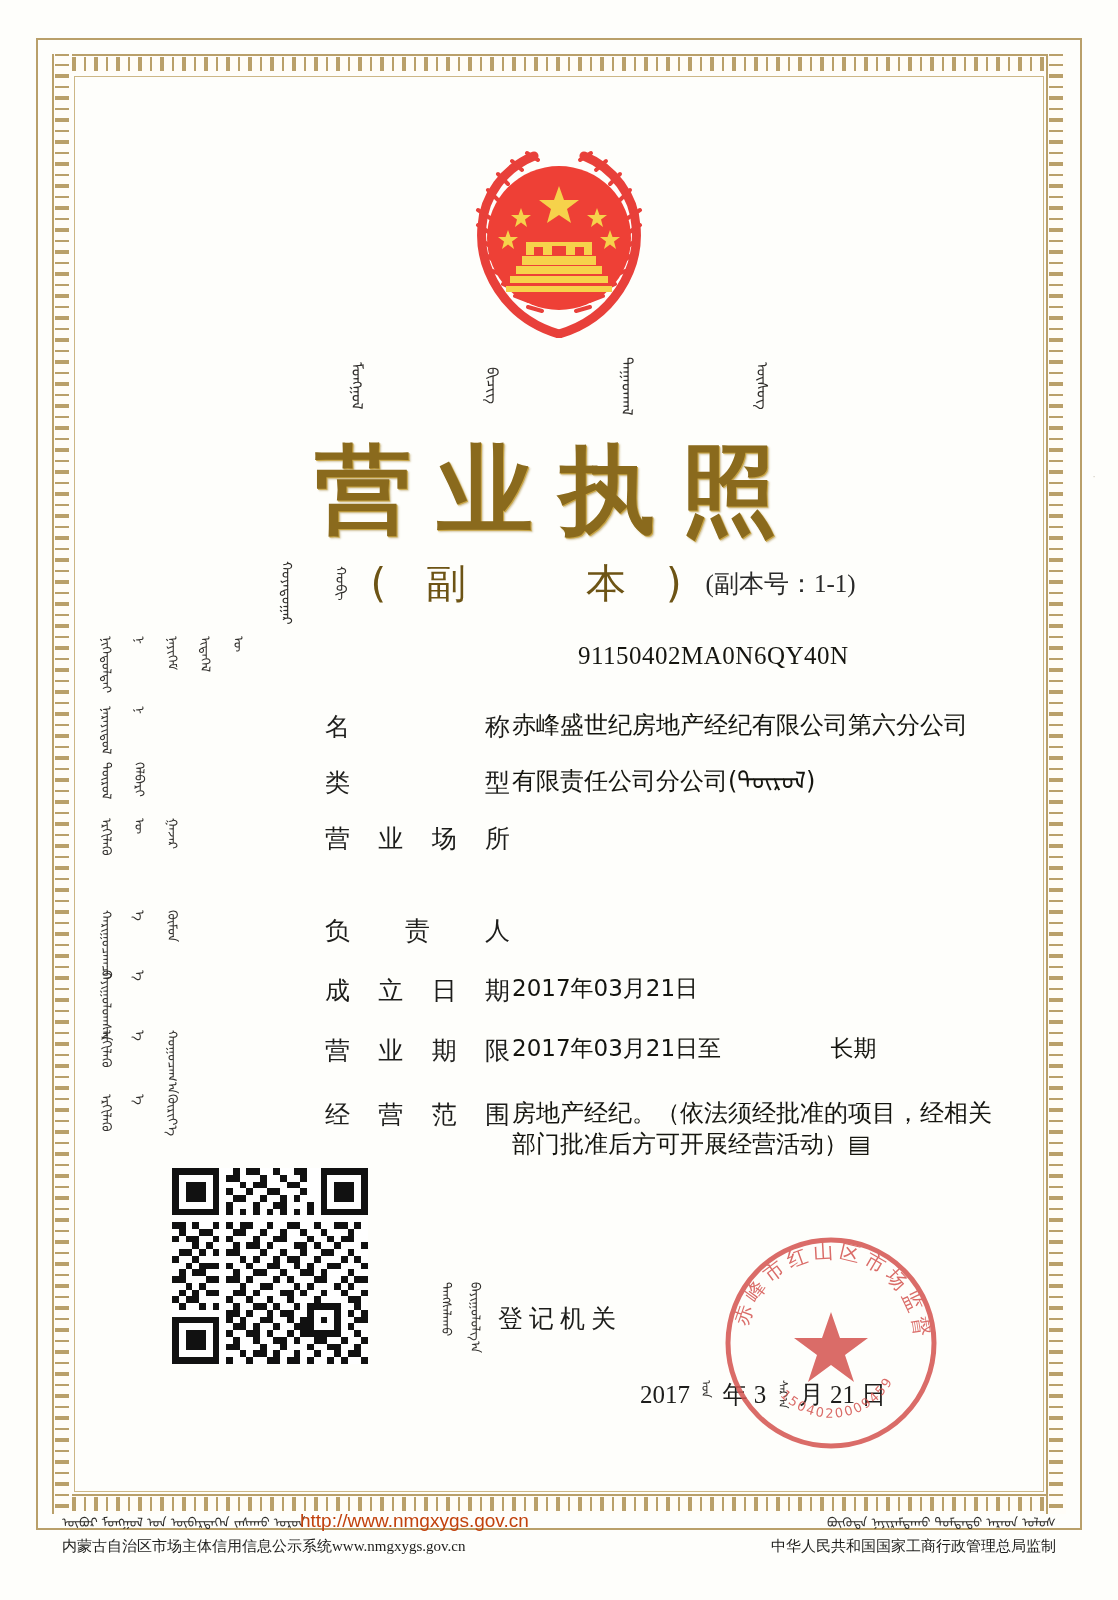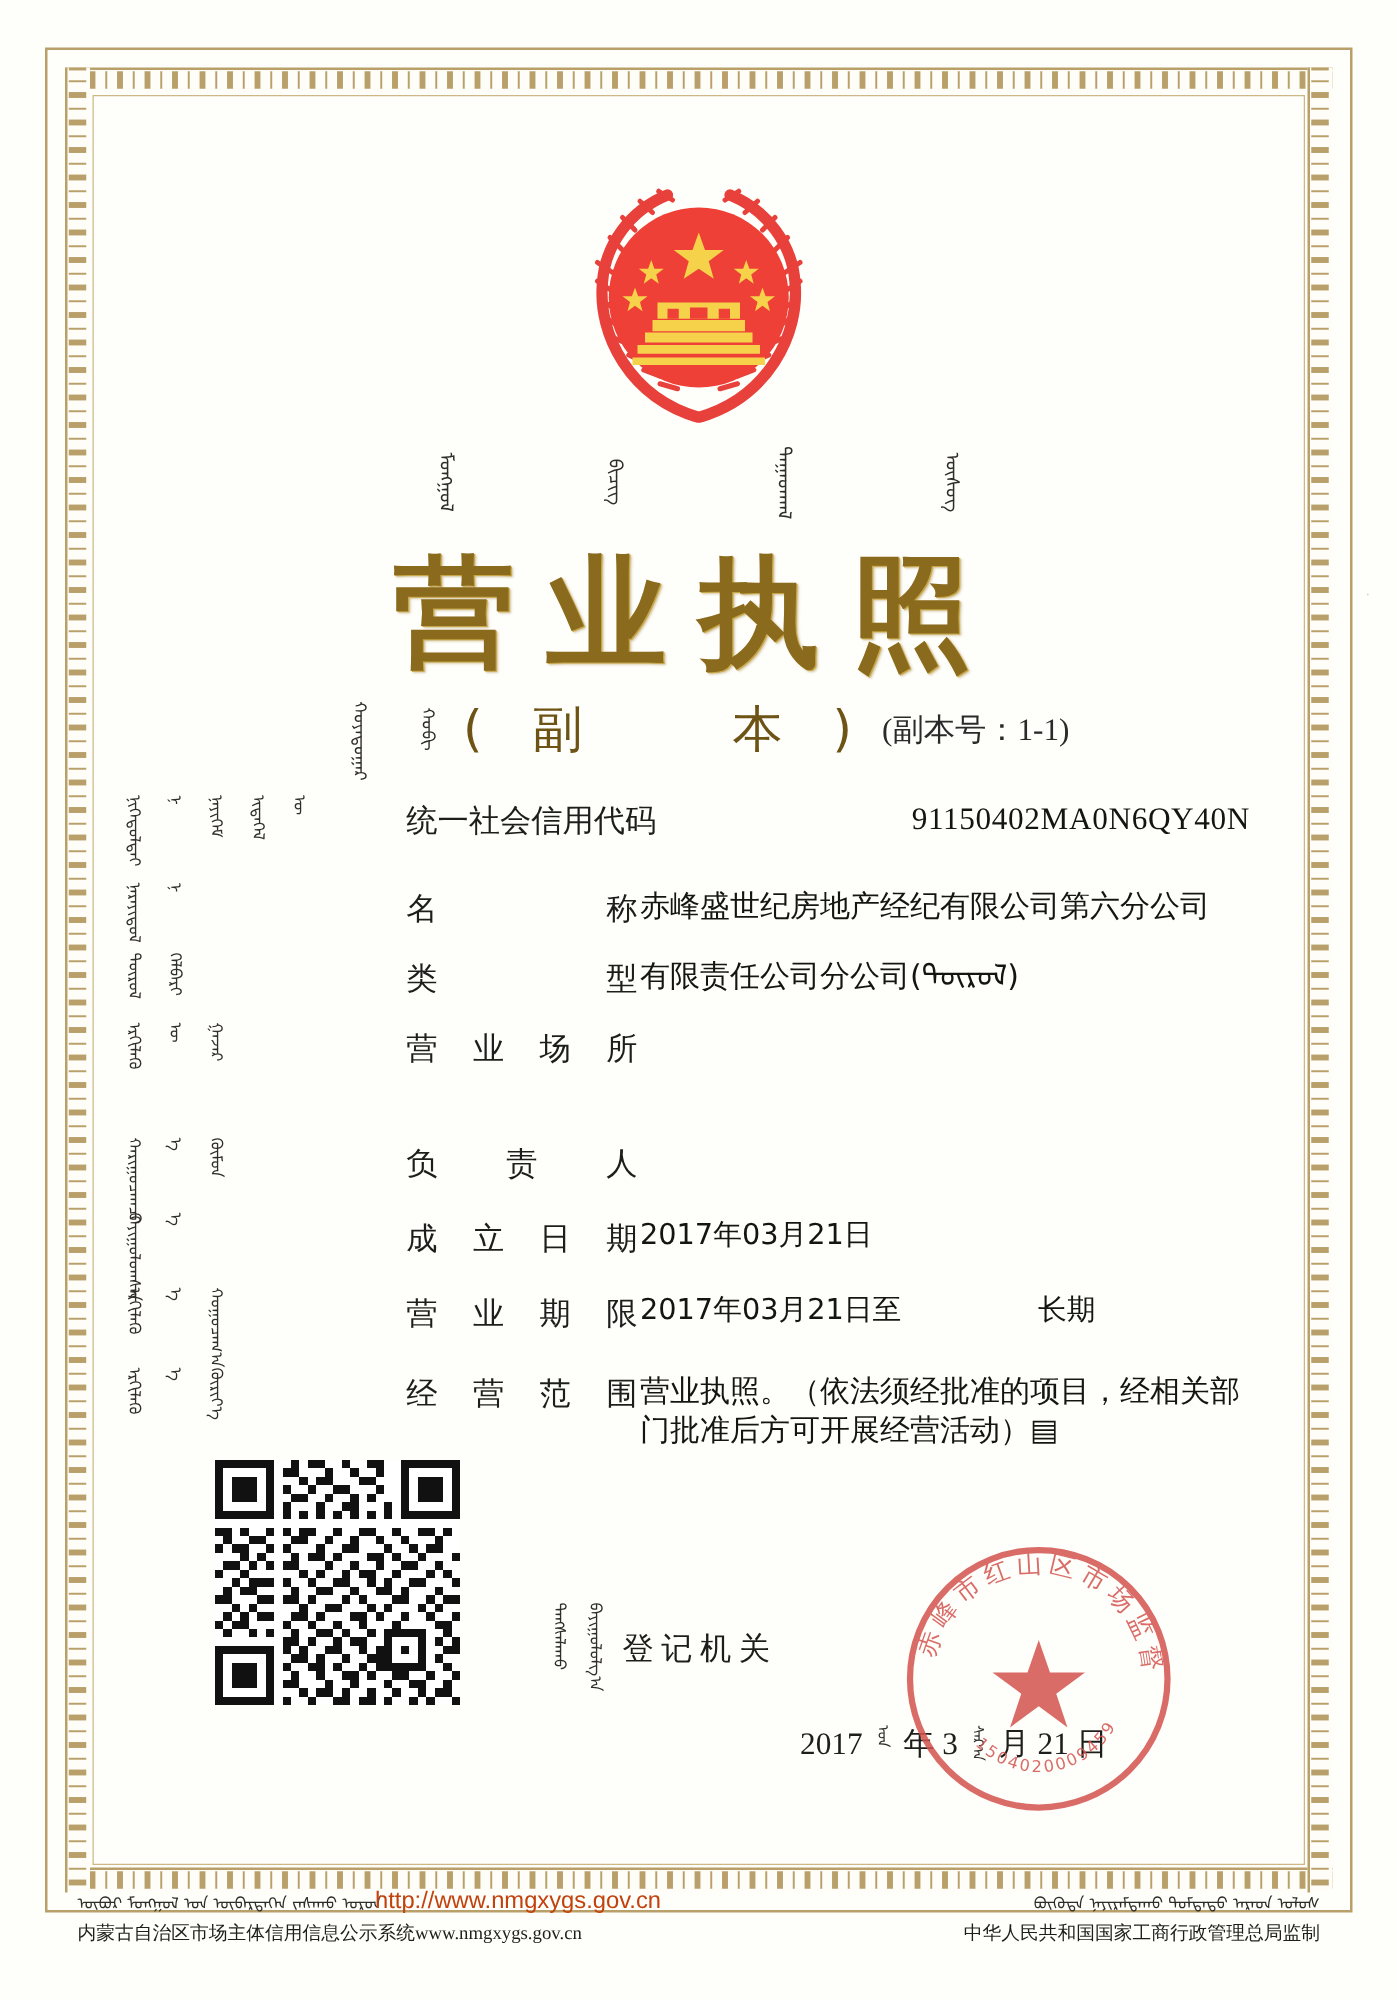--- a/index.html
+++ b/index.html
@@ -178,21 +178,20 @@
     font-family: "DejaVu Sans", sans-serif;
     font-size: 24px;
     color: #15150f;
     line-height: 1.28;
   }
   .value.code {
     font-family: "Liberation Serif", serif;
     font-size: 25px;
     left: 478px;
     letter-spacing: .5px;
-    text-align: right;
   }
   .value.mono-ish {
     font-family: "DejaVu Sans", sans-serif;
     font-size: 23px;
   }
   .value .term {
     display: inline-block;
     margin-left: 102px;
   }
   .value .end-mark {
@@ -368,21 +367,20 @@
   <div class="fields">
 
     <div class="row">
       <div class="mong-cell">
         <span class="mong-vert">ᠨᠢᠭᠡᠳᠦᠯᠲᠡᠢ</span>
         <span class="mong-vert">ᠨ</span>
         <span class="mong-vert">ᠨᠡᠶᠢᠭᠡᠮ</span>
         <span class="mong-vert">ᠢᠲᠡᠭᠡᠯ</span>
         <span class="mong-vert">ᠦ</span>
       </div>
-      <div class="label" style="width:255px;">统一社会信用代码</div>
       <div class="value code">91150402MA0N6QY40N</div>
     </div>
 
     <div class="row" style="margin-top:26px;">
       <div class="mong-cell">
         <span class="mong-vert">ᠨᠡᠷᠡᠶᠢᠳᠦᠯ</span>
         <span class="mong-vert">ᠨ</span>
       </div>
       <div class="label spread">
         <span>名</span>
@@ -468,21 +466,21 @@
         <span class="mong-vert">ᠡ</span>
         <span class="mong-vert">ᠬᠦᠷᠢᠶ᠎ᠡ</span>
       </div>
       <div class="label spread">
         <span>经</span>
         <span>营</span>
         <span>范</span>
         <span>围</span>
       </div>
       <div class="value">
-        <span>营业执照。（依法须经批准的项目，经相关部门批准后方可开展经营活动）</span><span class="end-mark">▤</span>
+        <span>房地产经纪。（依法须经批准的项目，经相关部门批准后方可开展经营活动）</span><span class="end-mark">▤</span>
       </div>
     </div>
   </div>
 
   <div class="qr">
     <svg viewBox="0 0 29 29" width="196" height="196" shape-rendering="crispEdges">
       <rect width="29" height="29" fill="#ffffff"></rect>
       <g fill="#111111">
 
         <rect x="0" y="0" width="7" height="1"></rect>

